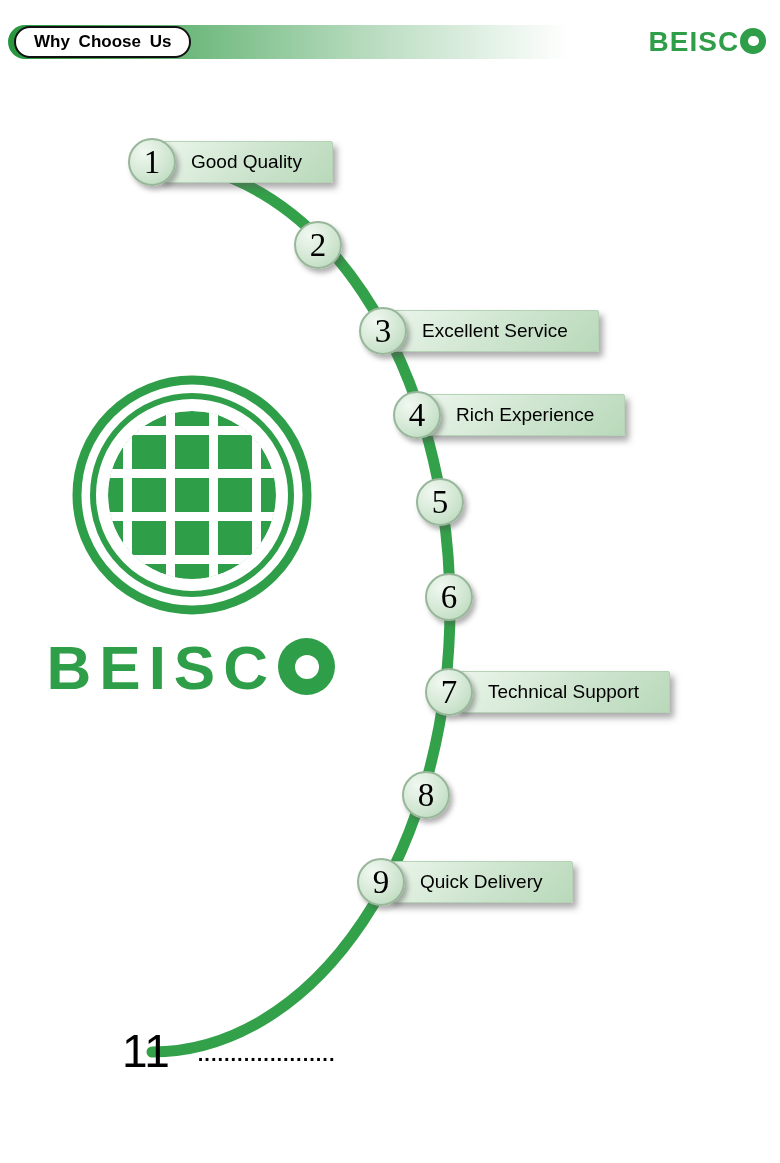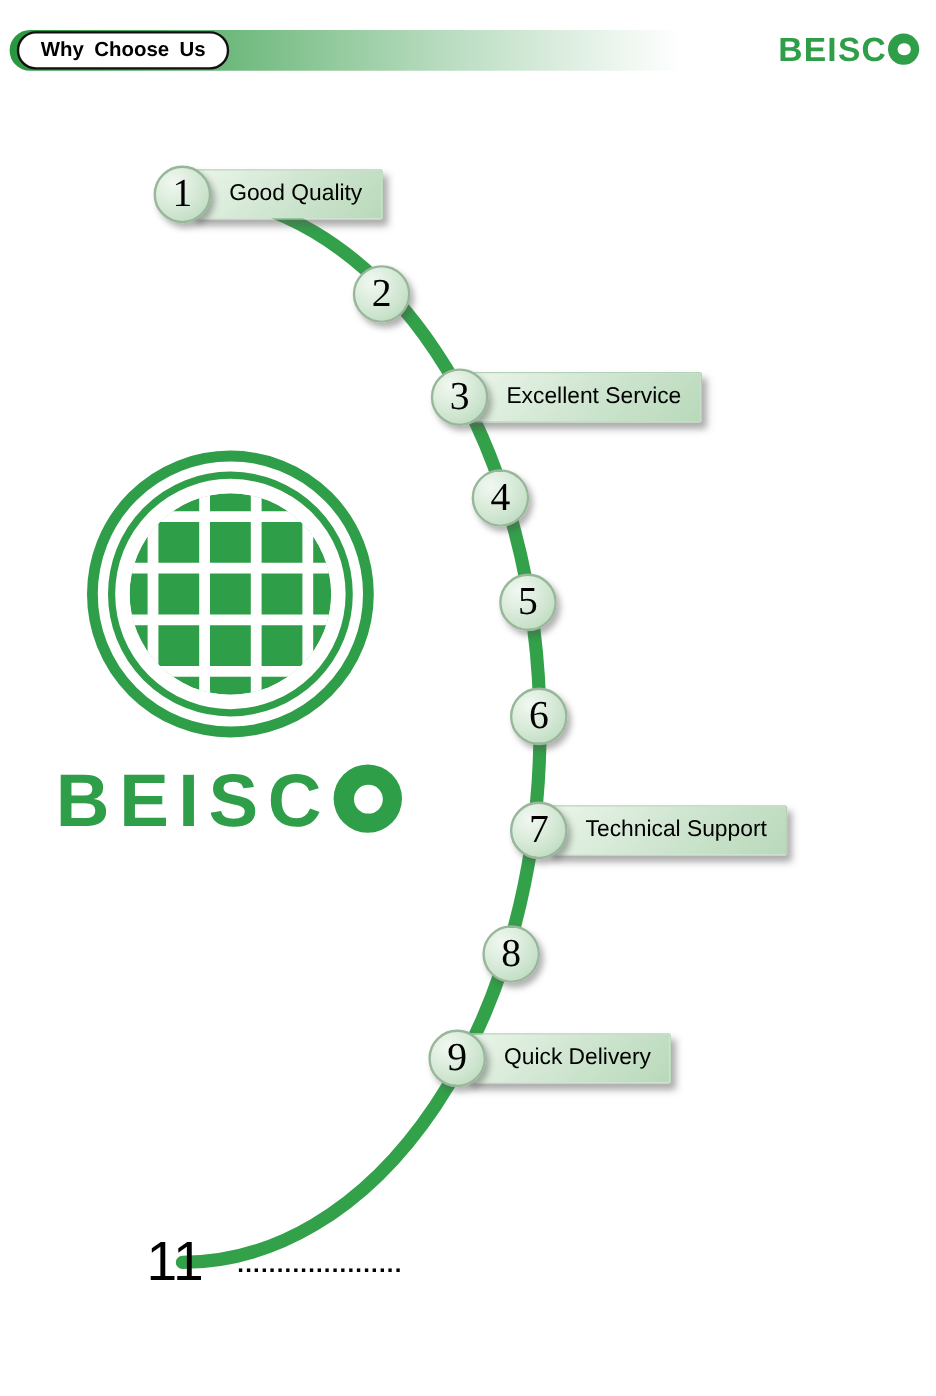--- a/index.html
+++ b/index.html
@@ -54,21 +54,21 @@
     position:relative; z-index:2; flex:0 0 auto; box-sizing:border-box;
     width:48px; height:48px; border-radius:50%;
     background:radial-gradient(circle at 32% 28%, #f1f8f1 0%, #d2e7d3 55%, #b5d5b6 100%);
     border:2px solid #98b699;
     box-shadow:3px 4px 5px rgba(80,80,80,0.45);
     display:flex; align-items:center; justify-content:center;
     font-family:"Liberation Serif", serif; font-size:33px; color:#000;
   }
   .step-box {
     position:relative; z-index:1; margin-left:-16px;
-    padding:9px 16px 9px 30px; border-radius:2px;
+    padding:9px 30px 9px 30px; border-radius:2px;
     background:linear-gradient(135deg,#eaf5ea 0%,#cde4ce 55%,#b9d9ba 100%);
     border:1px solid #b5d2b6;
     box-shadow:4px 5px 6px rgba(90,90,90,0.5);
     font-size:19px; color:#000; white-space:nowrap;
   }
   .step--plain .plain-number {
     font-family:Liberation Sans, sans-serif; font-size:46px; color:#000;
   }
   .step--plain .plain-dots {
     font-size:20px; font-weight:bold; letter-spacing:1px; color:#000;
@@ -122,20 +122,21 @@
     <div class="step-circle">2</div>
   </div>
 
   <div class="step" style="left:359px; top:307px;">
     <div class="step-circle">3</div>
     <div class="step-box">Excellent Service</div>
   </div>
 
   <div class="step" style="left:393px; top:391px;">
     <div class="step-circle">4</div>
+    <div class="step-box">Rich Experience</div>
   </div>
 
   <div class="step" style="left:416px; top:478px;">
     <div class="step-circle">5</div>
   </div>
 
   <div class="step" style="left:425px; top:573px;">
     <div class="step-circle">6</div>
   </div>
 

